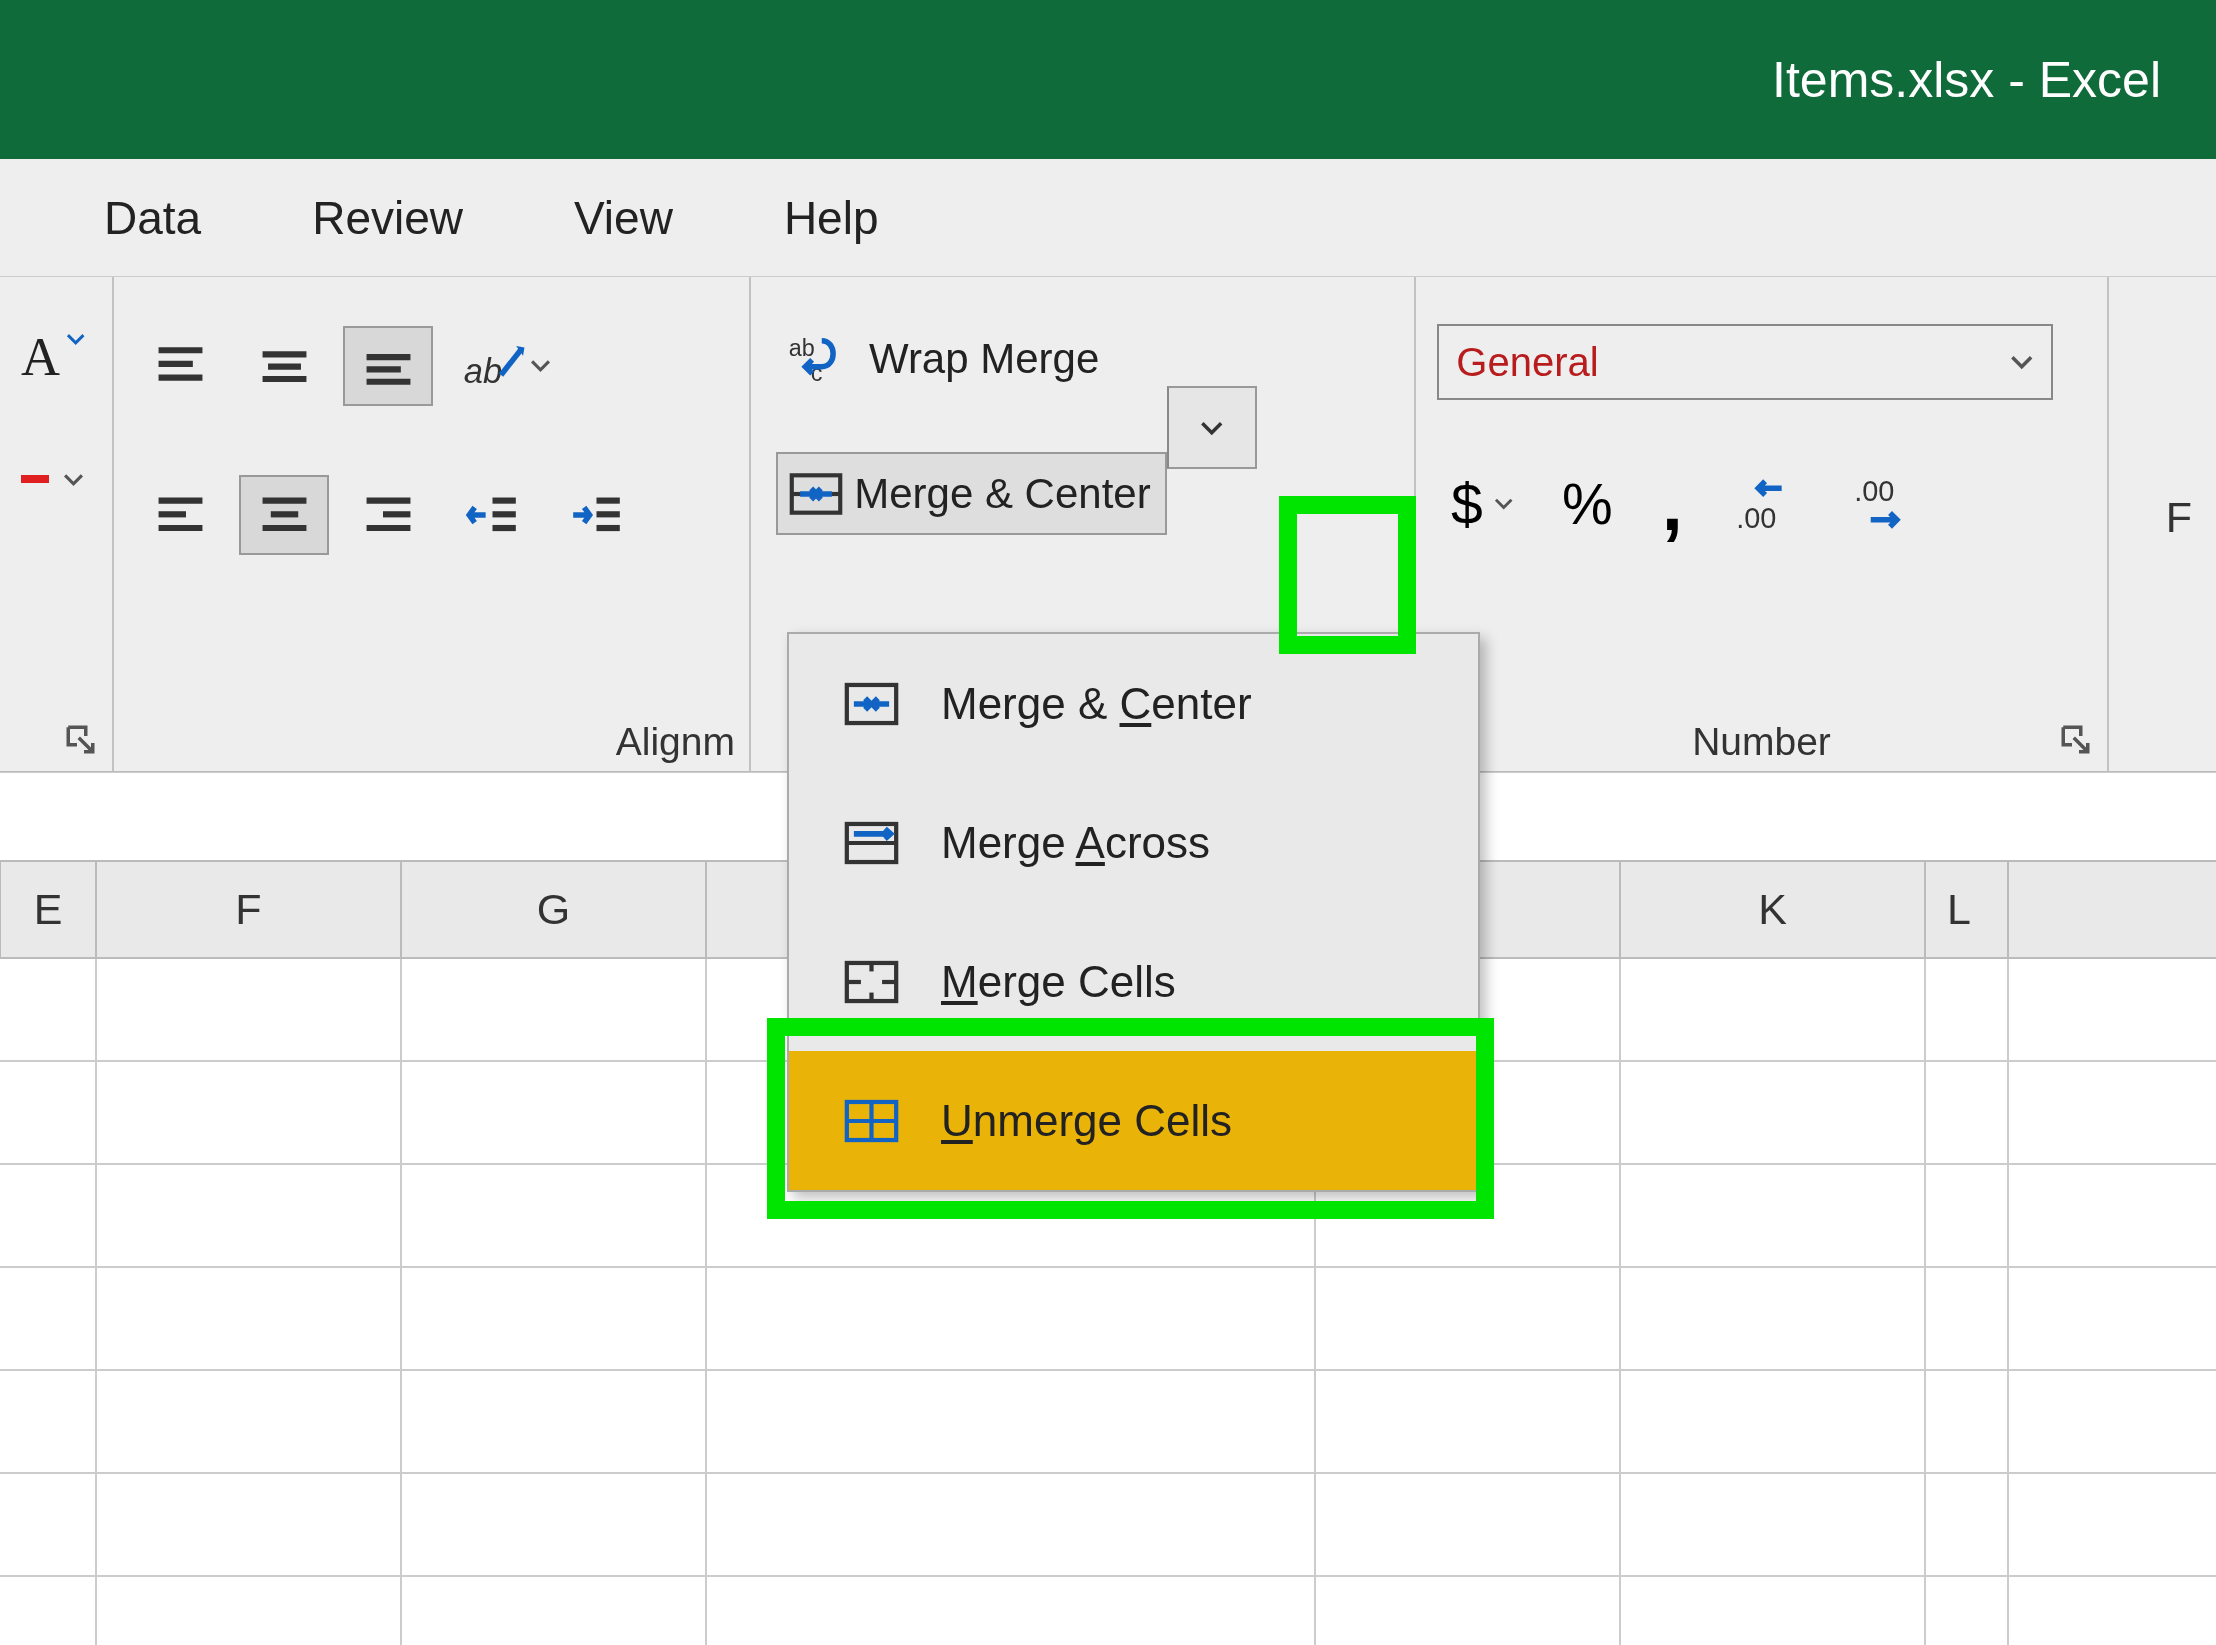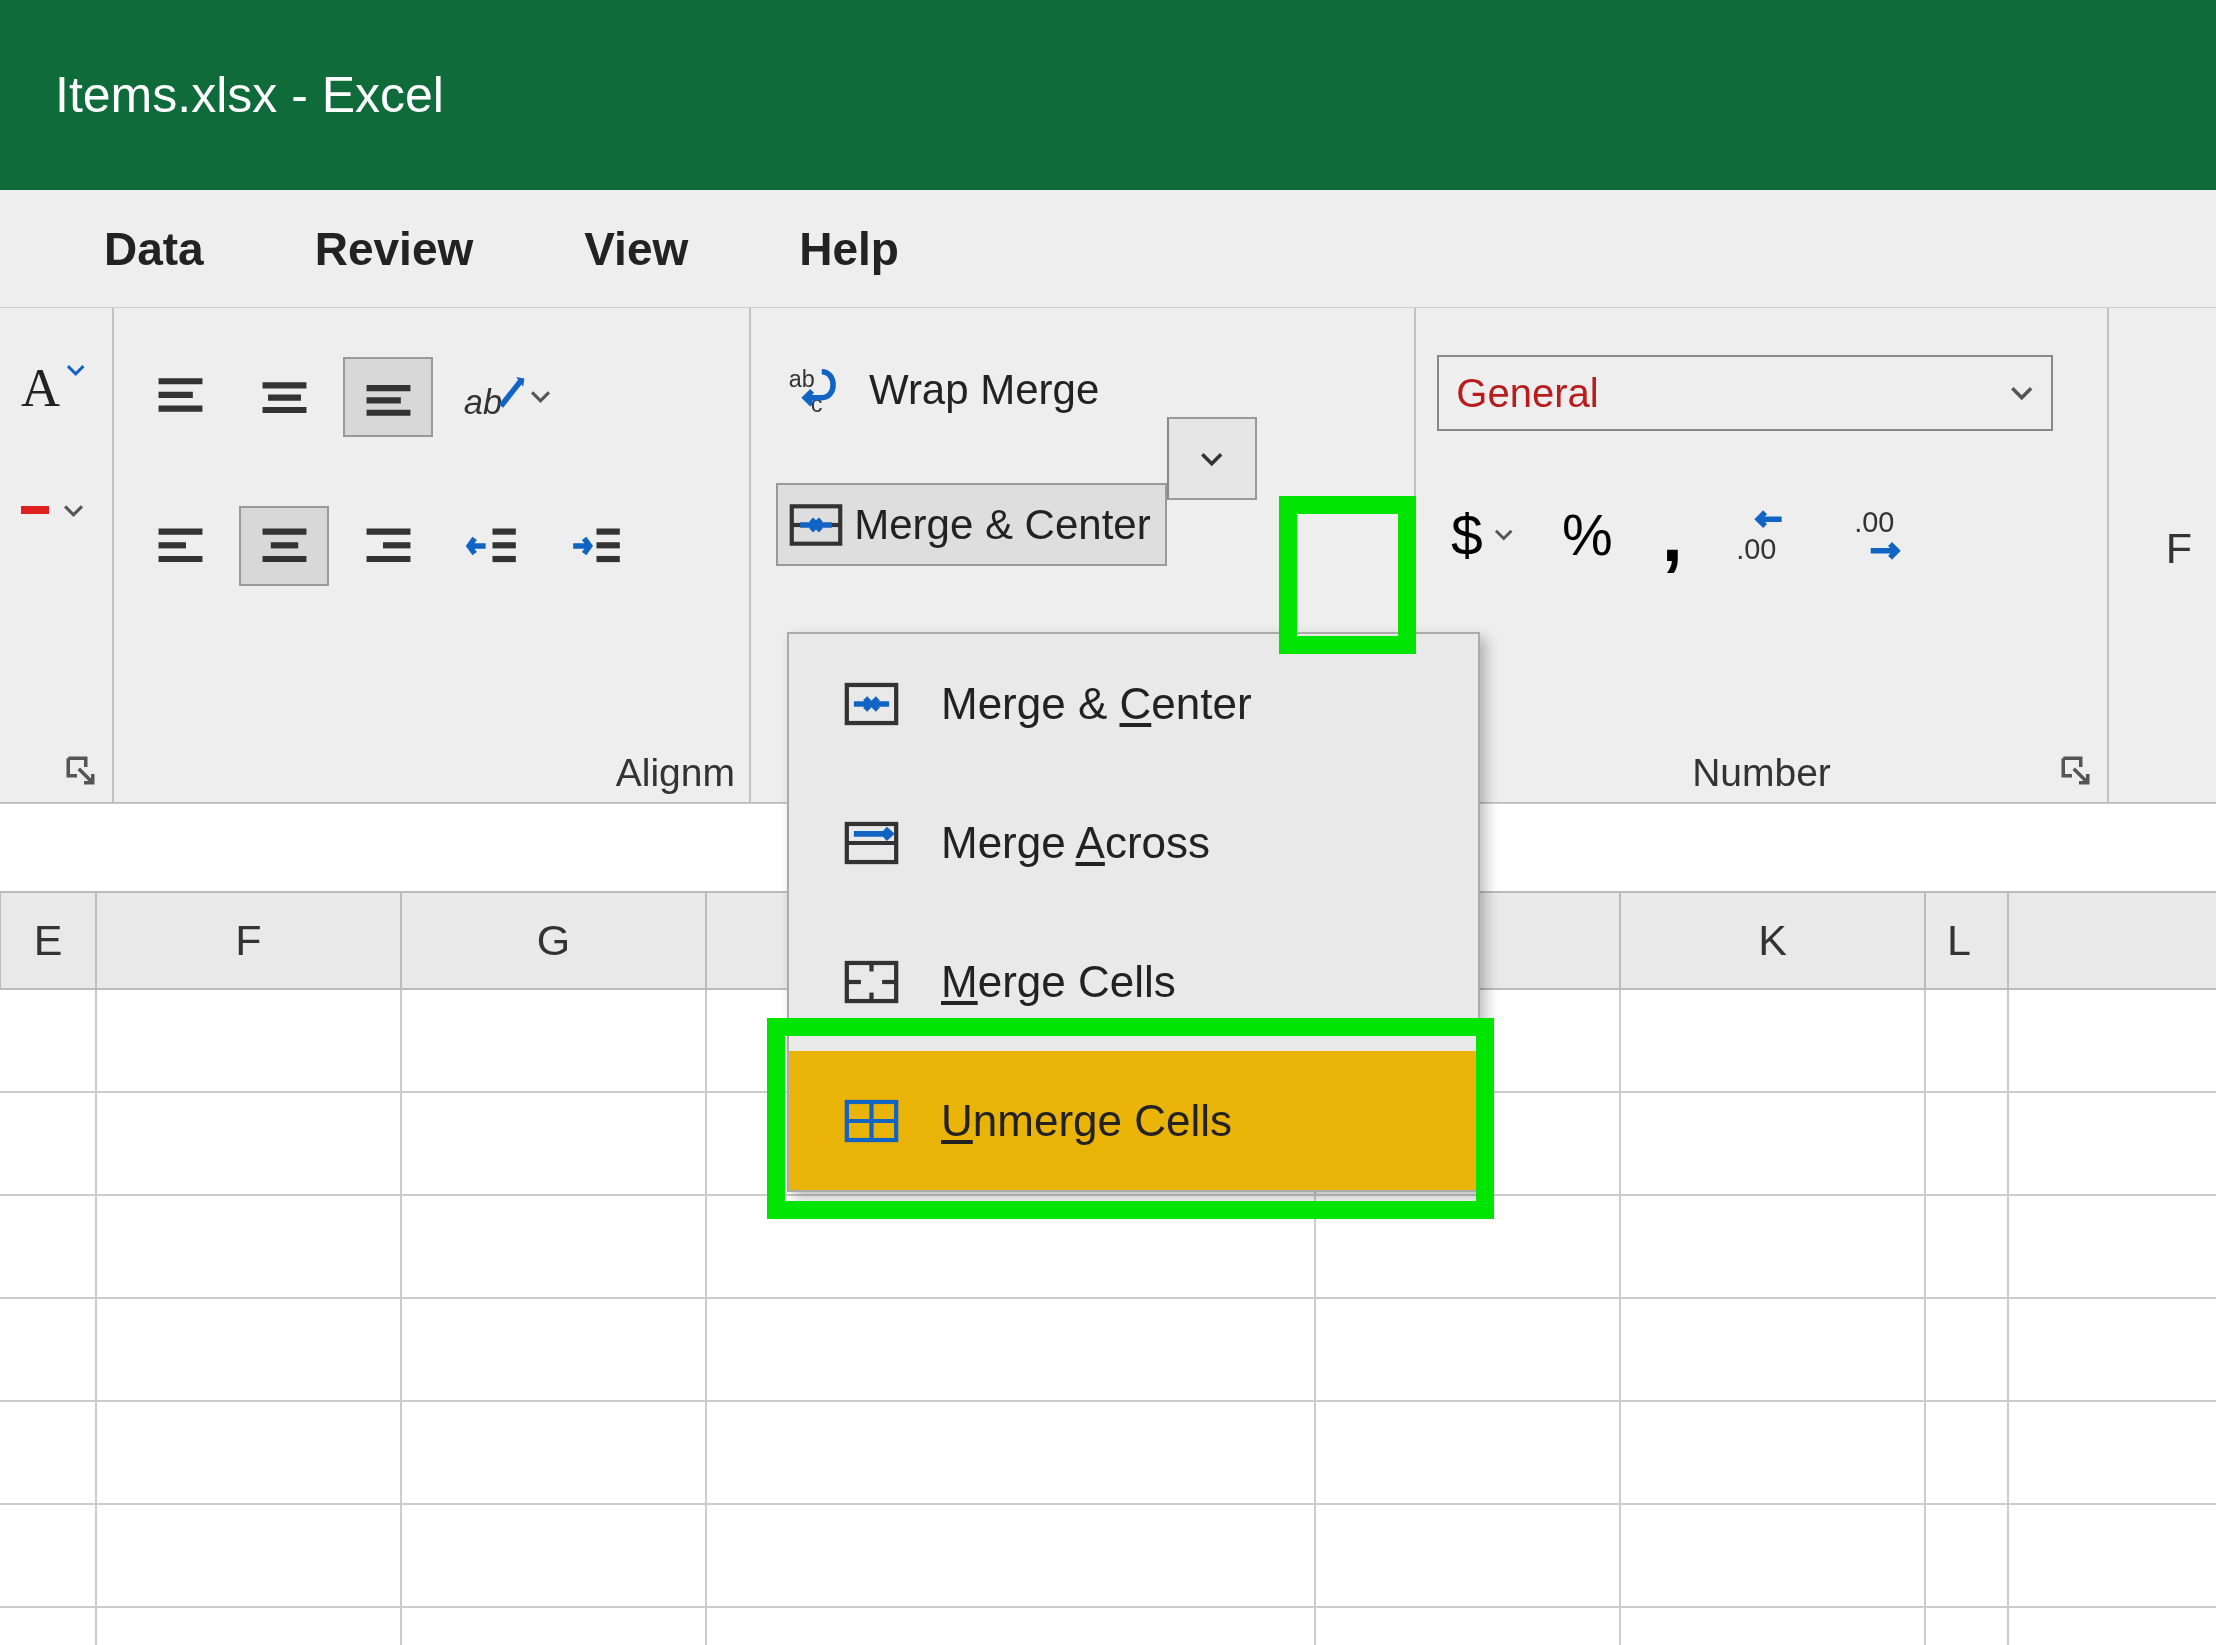--- a/index.html
+++ b/index.html
@@ -1,27 +1,27 @@
 <!DOCTYPE html>
 <html style="font-size:11px"><head>
 <meta charset="utf-8">
 <style>
   * { box-sizing: border-box; margin: 0; padding: 0; font-family: "Segoe UI", Arial, sans-serif; }
   body { background: #e8e8e8; width: 2216px; height: 1646px; overflow: hidden; transform-origin: top left; }
   
   
-  .title-bar { background: #0f6b3a; height: 190px; display: flex; align-items: center; padding: 0 55px; position: relative; }
+  .title-bar { background: #0f6b3a; height: 159px; display: flex; align-items: center; padding: 0 55px; position: relative; justify-content: flex-end; }
   .title-text { color: #fff; font-size: 50px; font-weight: 400; }
   .search-box { position: absolute; right: 0; top: 21px; width: 651px; height: 111px; background: rgba(255,255,255,0.2); display: flex; align-items: center; padding: 0 28px; gap: 35px; }
   .search-icon-svg { width: 42px; height: 42px; }
   .search-placeholder { color: #d8e8de; font-size: 44px; }
 
   
   .tabs-row { background: #eeeeee; height: 118px; display: flex; align-items: center; gap: 111px; padding-left: 104px; border-bottom: 1.4px solid #ccc; }
-  .tab { font-size: 46px; color: #222; cursor: pointer; font-weight: bold; }
+  .tab { font-size: 46px; color: #222; cursor: pointer; }
 
   
   .ribbon { background: #eeeeee; height: 495px; display: flex; border-bottom: 1.4px solid #bbb; position: relative; }
   .ribbon-group { border-right: 2.1px solid #c2c2c2; height: 100%; display: flex; flex-direction: column; position: relative; padding: 21px 21px 62px 21px; }
   .group-label { position: absolute; bottom: 7px; font-size: 39px; color: #333; left: 50%; transform: translateX(-50%); white-space: nowrap;}
   .dialog-launcher { position: absolute; bottom: 14px; right: 14px; width: 35px; height: 35px; }
   .dialog-launcher svg { width:100%; height:100%; }
 
   
   .font-group { width: 114px; }

